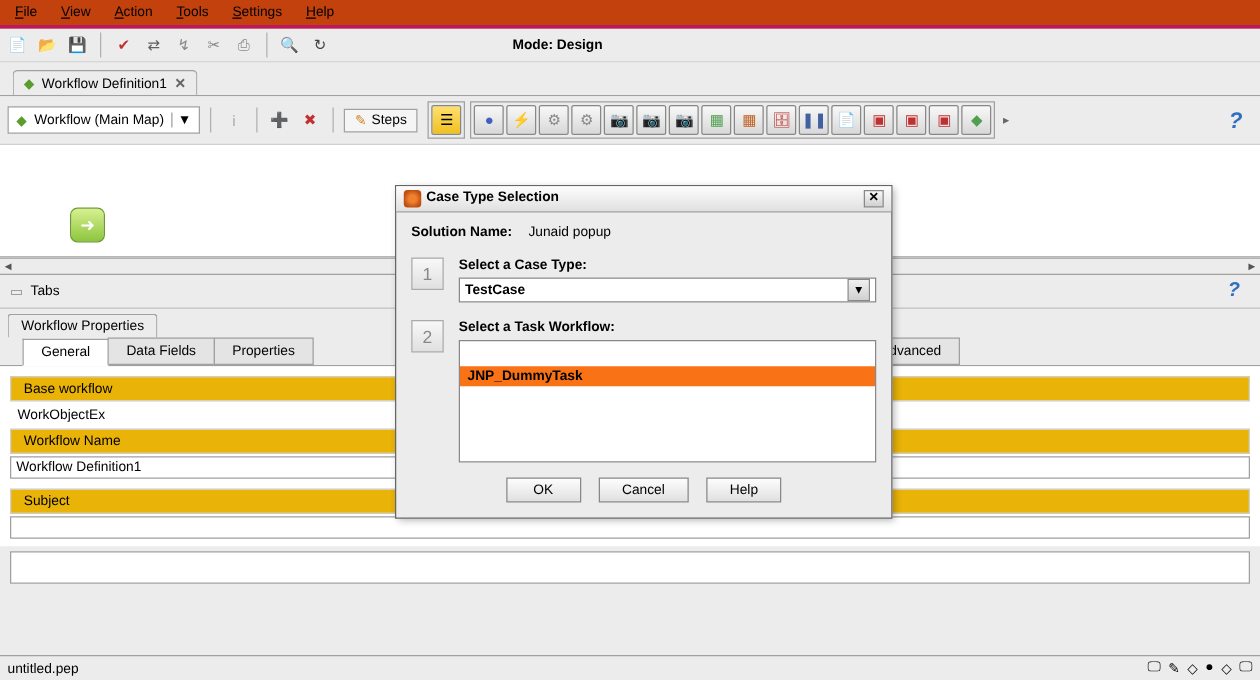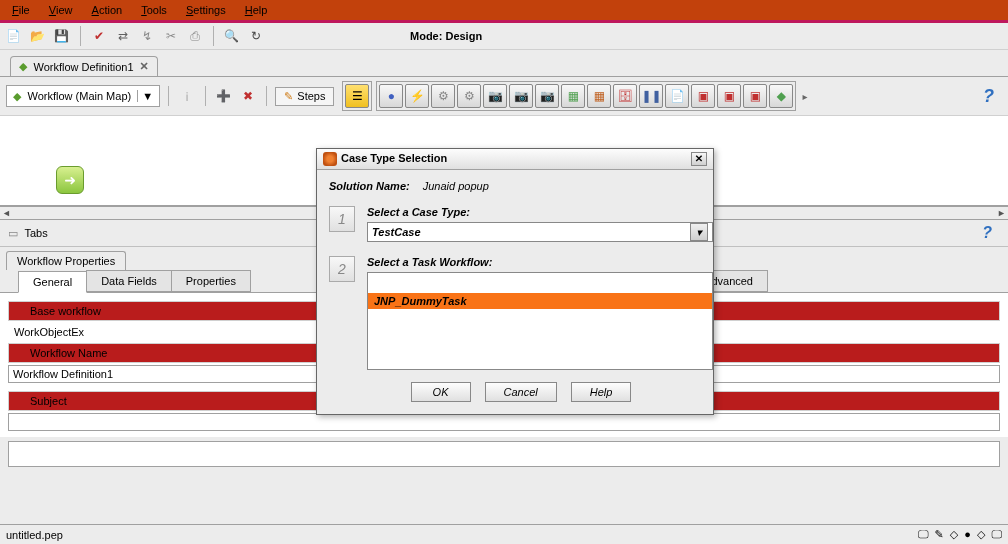--- a/index.html
+++ b/index.html
@@ -203,22 +203,22 @@
   border-bottom: 1px solid #fff;
   position: relative;
   top: 1px;
 }
 .inner-tab.far { margin-left: auto; margin-right: 240px;}
 .form-area {
   background: #fff;
   padding: 6px 8px;
 }
 .form-row-label {
-  background: #b91c1c;
-  padding: 3px 21px;
+  background: #eab308;
+  padding: 3px 10px;
   font-weight: normal;
   border: 1px solid #d0d0d0;
   margin-top: 2px;
 }
 .form-row-input {
   border: 1px solid #a0a0a0;
   background: #fff;
   padding: 2px 4px;
   margin-top: 2px;
   height: 18px;
@@ -272,22 +272,21 @@
   border: 1px solid #888;
   width: 16px;
   height: 14px;
   background: linear-gradient(#f8f8f8,#d0d0d0);
   text-align: center;
   line-height: 12px;
   font-size: 10px;
   cursor: pointer;
 }
 .dialog-body {
-  padding: 10px 0 8px 12px;
-  font-style: italic;
+  padding: 10px 12px 8px 12px;
 }
 .solution-line {
   font-weight: bold;
   margin-bottom: 14px;
 }
 .solution-line span.v { font-weight: normal; margin-left: 10px; }
 .step-row {
   display: flex;
   gap: 12px;
   margin-bottom: 14px;

